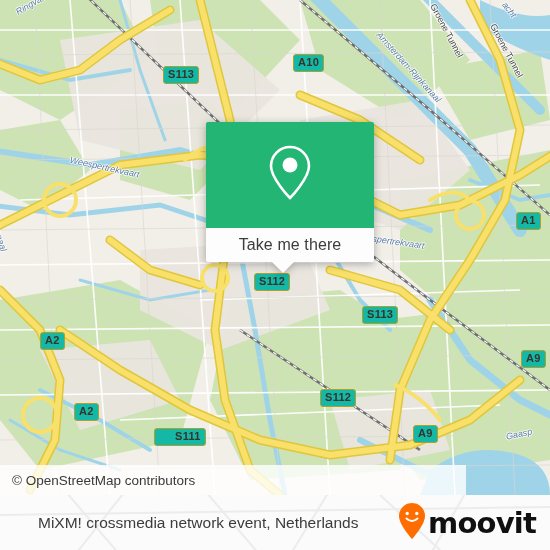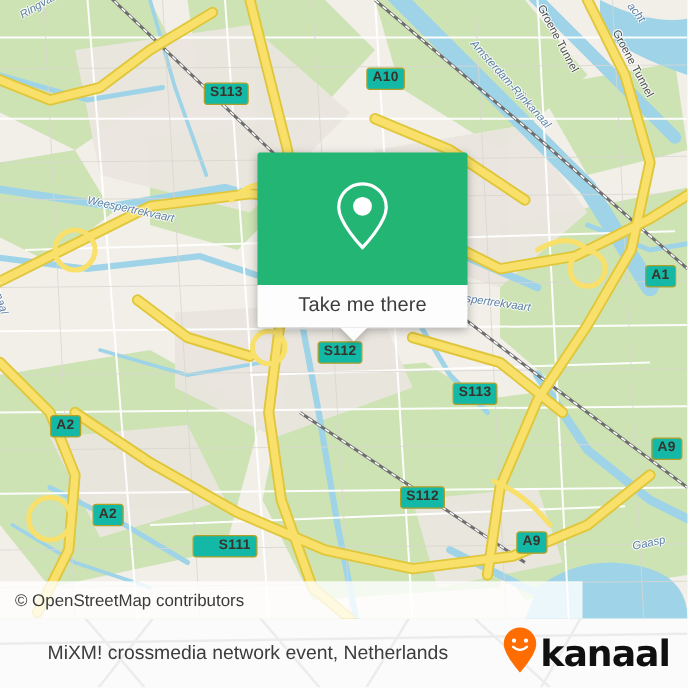--- a/index.html
+++ b/index.html
@@ -336,17 +336,17 @@
     </div>
     <div id="brand">
       <span>
         <svg width="30" height="38" viewBox="0 0 30 38">
           <path d="M15 1 C7.8 1 2 6.8 2 14 C2 23 15 37 15 37 C15 37 28 23 28 14 C28 6.8 22.2 1 15 1 Z" fill="#ff6d00"></path>
           <circle cx="10.2" cy="11.5" r="1.7" fill="#ffffff"></circle>
           <circle cx="19.8" cy="11.5" r="1.7" fill="#ffffff"></circle>
           <path d="M9.5 16.5 Q15 21.5 20.5 16.5" stroke="#ffffff" stroke-width="2" fill="none" stroke-linecap="round"></path>
         </svg>
       </span>
-      <span id="brand-word">kanaal</span>
+      <span id="brand-word">moovit</span>
     </div>
   </div>
 
 </div>
 
 </body></html>

